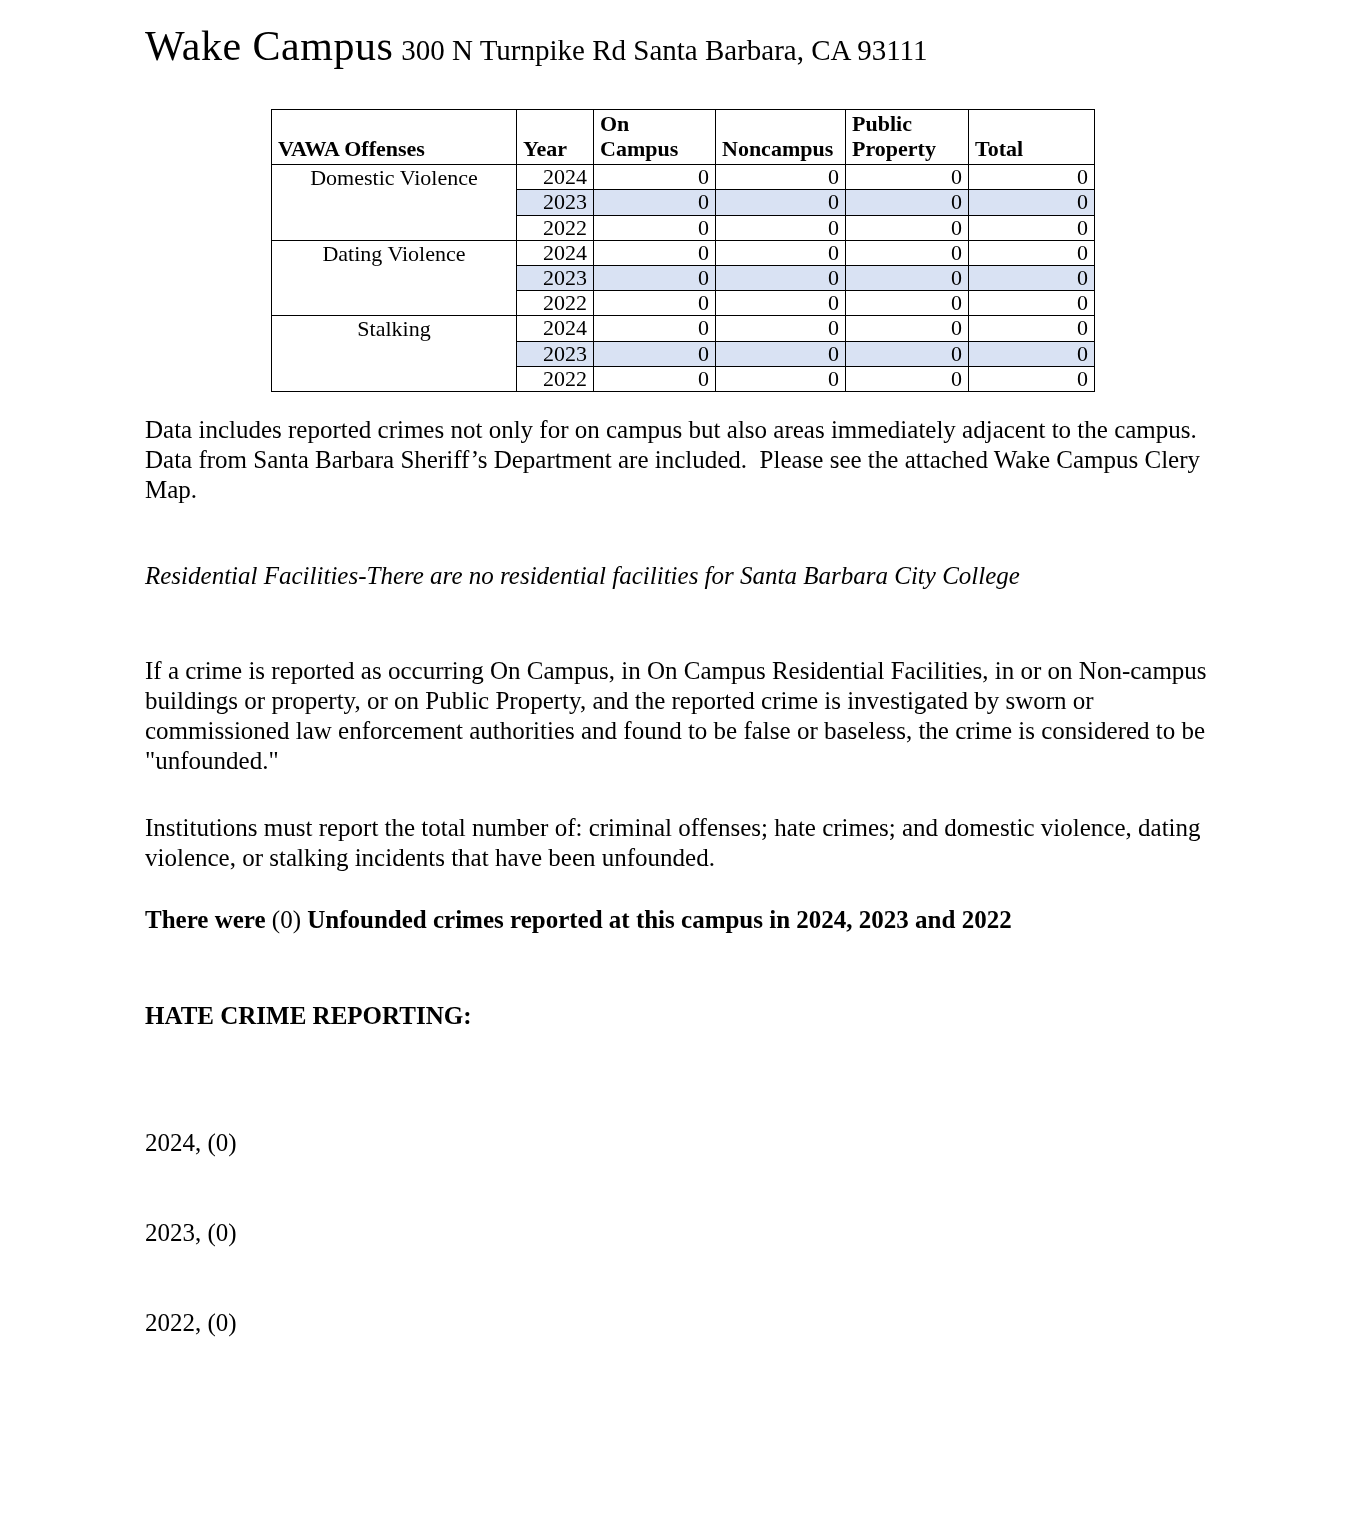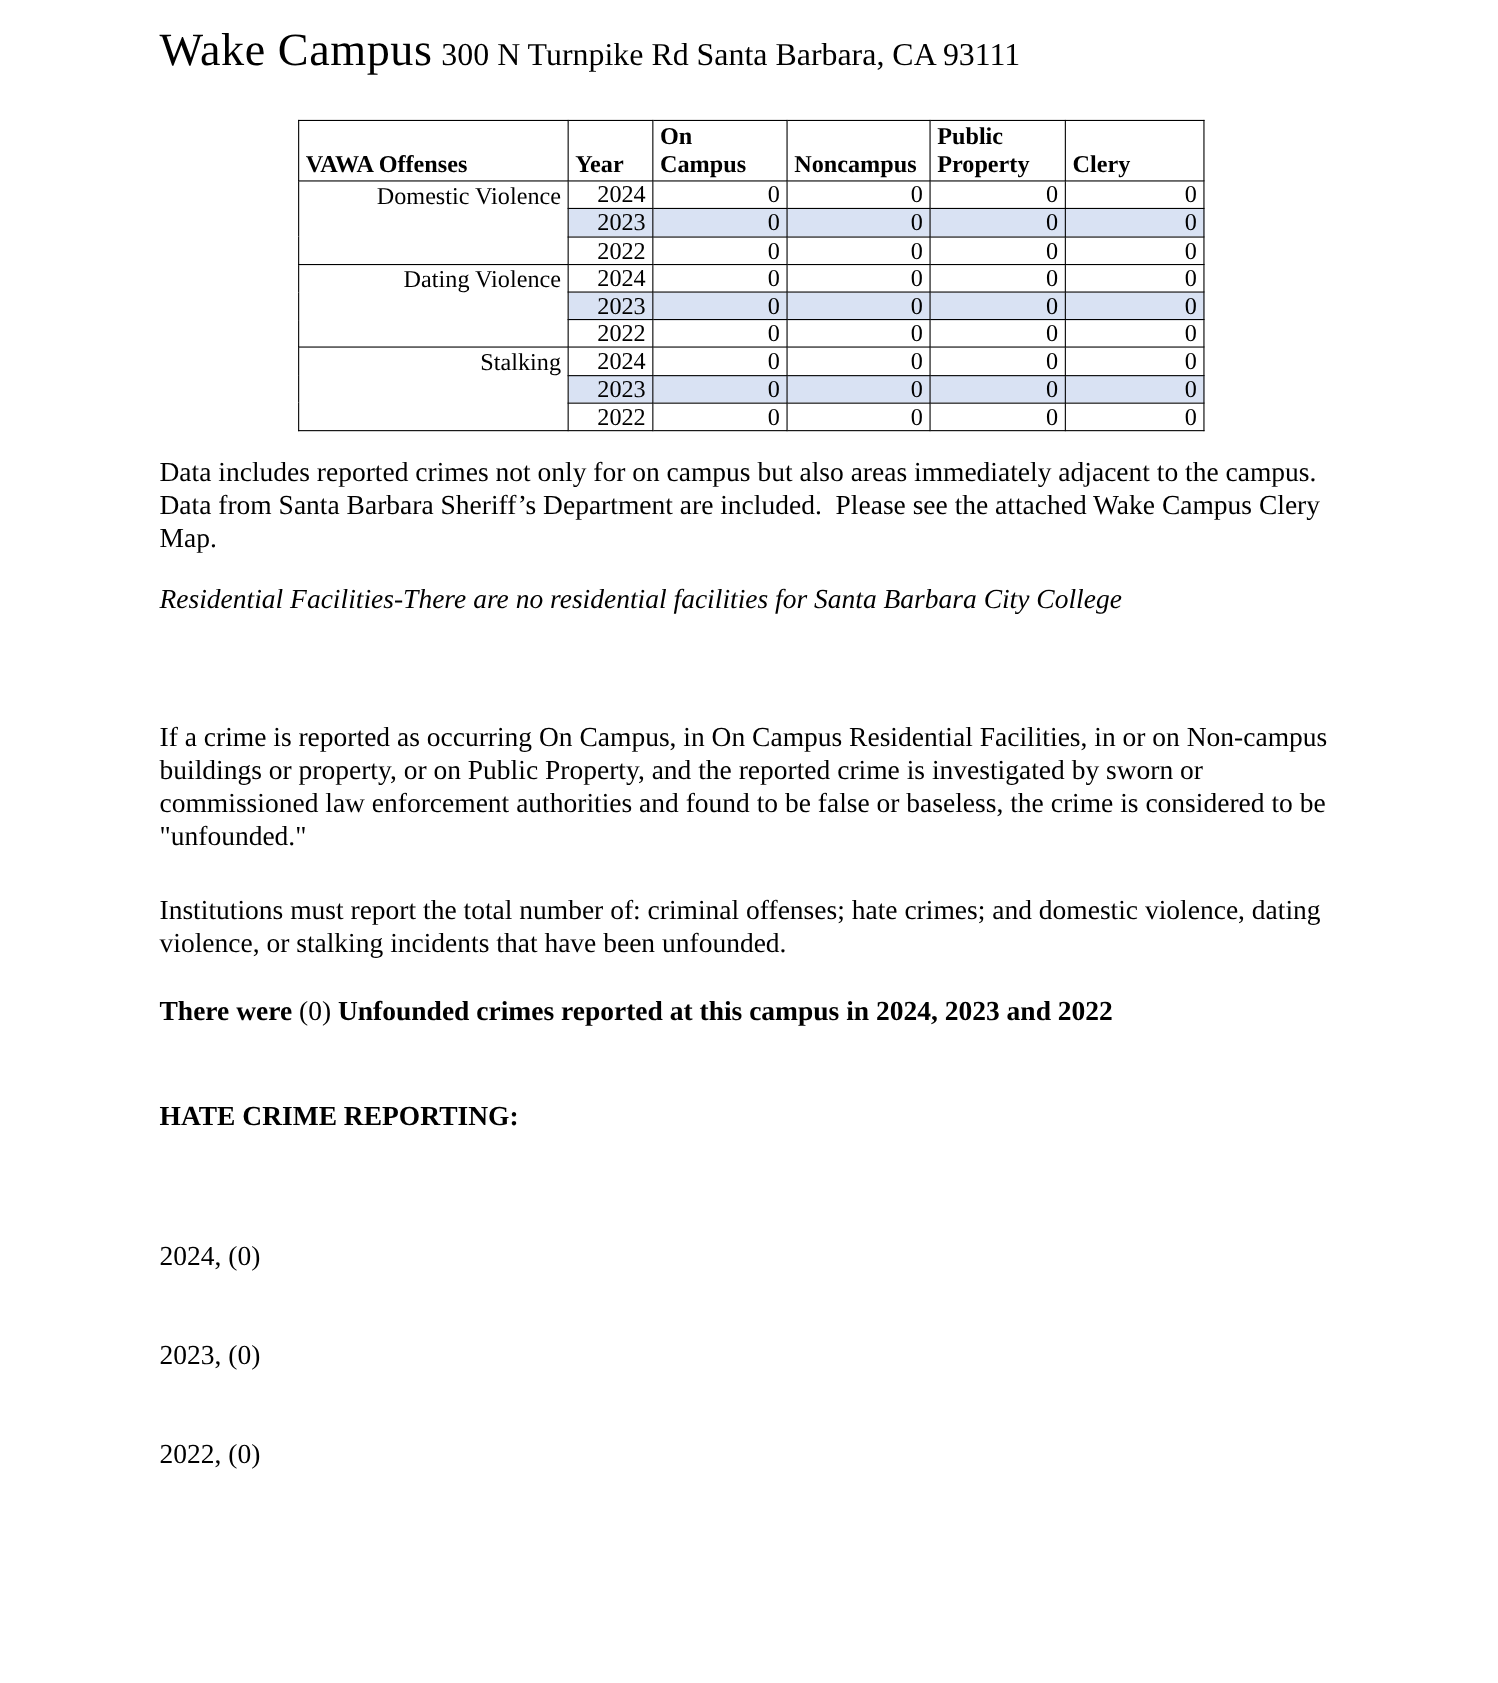--- a/index.html
+++ b/index.html
@@ -48,21 +48,21 @@
   }
   .vawa-table th.offense-h { text-align: left; }
   .vawa-table td {
     height: 25px;
     padding: 0 6px;
     text-align: right;
     line-height: 1.1;
     vertical-align: middle;
   }
   .vawa-table td.offense {
-    text-align: right;
+    text-align: center;
     vertical-align: top;
     padding-top: 1px;
     background: #fff;
   }
   .vawa-table tr.shaded td { background: var(--row-shade); }
   .th-line { display: block; }
 
   
   .tx {
     position: absolute;
@@ -109,21 +109,21 @@
             <span class="th-line">Campus</span>
           </th>
         <th>
             <span class="th-line">Noncampus</span>
           </th>
         <th>
             <span class="th-line">Public</span>
             <span class="th-line">Property</span>
           </th>
         <th>
-            <span class="th-line">Clery</span>
+            <span class="th-line">Total</span>
           </th>
       </tr>
     </thead>
     <tbody>
 
       <tr>
         <td class="offense" rowspan="3">Domestic Violence</td>
         <td>2024</td>
         <td>0</td>
         <td>0</td>
@@ -188,21 +188,21 @@
         <td>0</td>
         <td>0</td>
         <td>0</td>
         <td>0</td>
       </tr>
     </tbody>
   </table>
 
   <div class="tx" style="top:415px">Data includes reported crimes not only for on campus but also areas immediately adjacent to the campus. Data from Santa Barbara Sheriff’s Department are included.  Please see the attached Wake Campus Clery Map.</div>
 
-  <div class="tx i" style="top:531px">Residential Facilities-There are no residential facilities for Santa Barbara City College</div>
+  <div class="tx i" style="top:561px">Residential Facilities-There are no residential facilities for Santa Barbara City College</div>
 
 
   <div class="tx" style="top:813px">Institutions must report the total number of: criminal offenses; hate crimes; and domestic violence, dating violence, or stalking incidents that have been unfounded.</div>
 
   <div class="tx" style="top:656px">If a crime is reported as occurring On Campus, in On Campus Residential Facilities, in or on Non-campus buildings or property, or on Public Property, and the reported crime is investigated by sworn or commissioned law enforcement authorities and found to be false or baseless, the crime is considered to be "unfounded."</div>
 
   <div class="tx statement" style="top:905px"><span>There were </span><span class="count">(0)</span><span> Unfounded crimes reported at this campus in 2024, 2023 and 2022</span></div>
 
   <div class="tx b" style="top:1001px">HATE CRIME REPORTING:</div>
 

